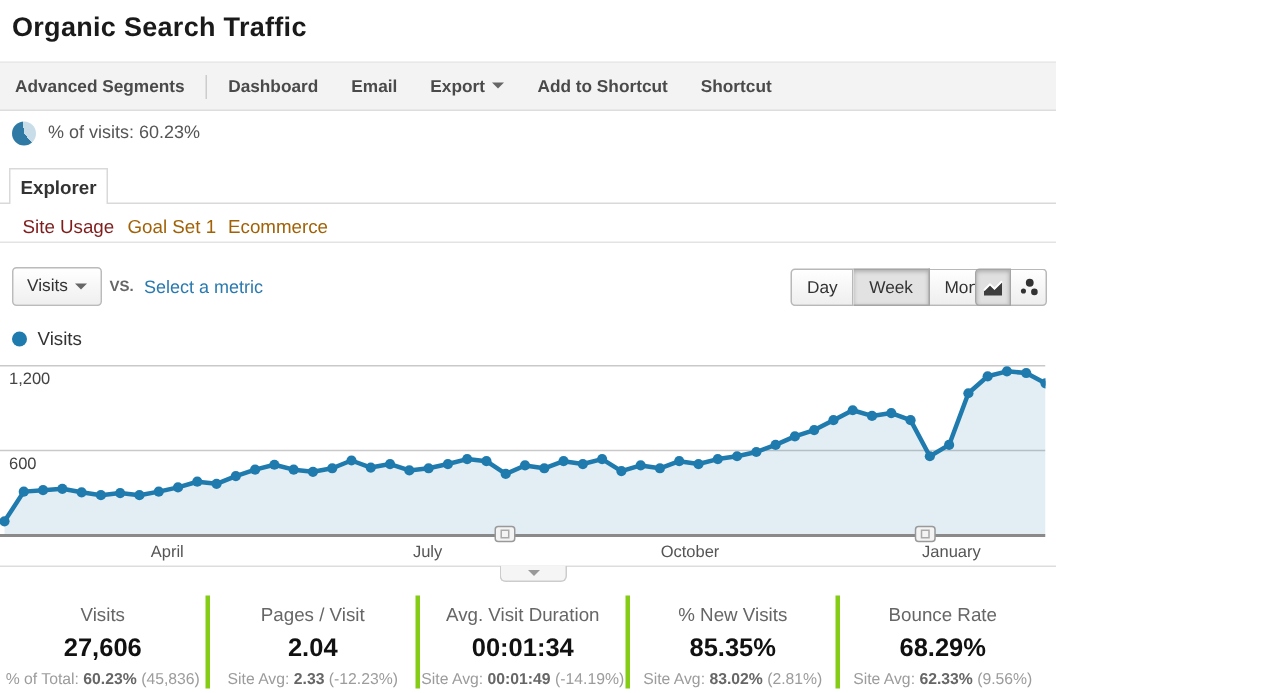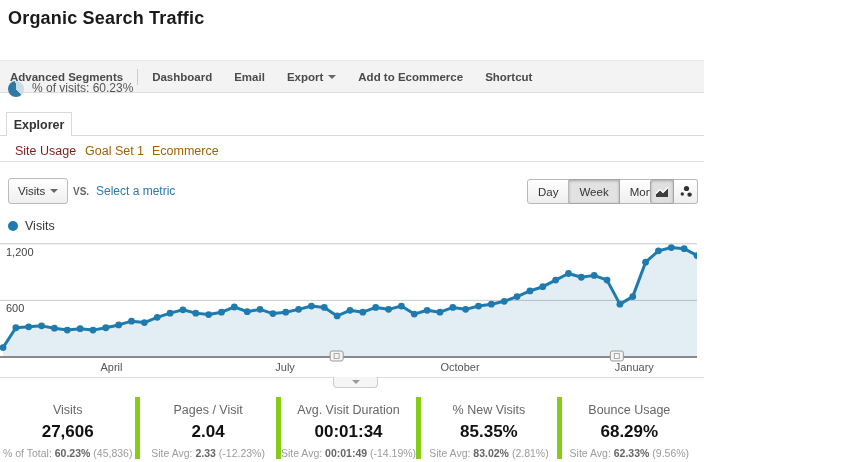--- a/index.html
+++ b/index.html
@@ -3,21 +3,21 @@
 <meta charset="utf-8">
 <style>
   * { box-sizing: border-box; }
   html,body { margin:0; padding:0; background:#fff; }
   body { font-family:"Liberation Sans", sans-serif; }
   #app { position:relative; width:848px; height:462px; background:#fff; overflow:hidden; }
 
   .page-title { position:absolute; left:8px; top:8px; font-size:18px; font-weight:bold; color:#1a1a1a; letter-spacing:.2px; }
 
   .toolbar { position:absolute; left:0; top:41px; width:704px; height:33px; background:#f3f3f3;
-             border-top:1px solid #e8e8e8; border-bottom:1px solid #ddd; display:flex; align-items:center; padding-left:10px;margin-top:19px; }
+             border-top:1px solid #e8e8e8; border-bottom:1px solid #ddd; display:flex; align-items:center; padding-left:10px; }
   .tb-item { font-size:11.5px; font-weight:bold; color:#4a4a4a; cursor:pointer; white-space:nowrap; }
   .tb-sep { width:1px; height:16px; background:#ccc; margin:0 14px 0 14px; }
   .tb-gap { margin-right:22px; }
   .caret { display:inline-block; width:0; height:0; border-left:4px solid transparent; border-right:4px solid transparent;
            border-top:4px solid #666; margin-left:5px; vertical-align:middle; }
 
   .ratio-row { position:absolute; left:8px; top:81px; display:flex; align-items:flex-start; }
   .pie-icon { width:16px; height:16px; border-radius:50%;
               background:conic-gradient(from 140deg, #2e7aa5 0 215deg, #c9dde9 215deg 360deg); margin-right:8px; }
   .ratio-label { font-size:12px; color:#555; }
@@ -58,40 +58,40 @@
 
   .chart-wrap { position:absolute; left:0; top:240px; width:697px; height:135px; }
   .chart-bottom-line { position:absolute; left:0; top:377px; width:704px; height:1px; background:#ddd; }
   .collapse-tab { position:absolute; left:333px; top:377px; width:45px; height:11px; background:#f5f5f5;
                   border:1px solid #ccc; border-top:none; border-radius:0 0 4px 4px; display:flex; align-items:center;
                   justify-content:center; cursor:pointer; }
   .collapse-tab .tri { width:0; height:0; border-left:4px solid transparent; border-right:4px solid transparent; border-top:4px solid #999; }
 
   .metrics { position:absolute; left:0; top:397px; width:697px; display:flex; }
   .metric-col { flex:1; text-align:center; padding-top:6px; height:62px; }
-  .metric-col + .metric-col { border-left:5px solid #84cc16; }
+  .metric-col + .metric-col { border-left:3px solid #84cc16; }
   .metric-label { font-size:12.5px; color:#666; }
   .metric-value { font-size:17px; font-weight:bold; color:#111; margin-top:5px; }
   .metric-sub { font-size:10.5px; color:#9c9c9c; margin-top:5px; white-space:nowrap; }
   .metric-sub b { color:#666; }
 </style>
 </head>
 <body>
 
 <div id="app">
 
   <div class="page-title">Organic Search Traffic</div>
 
   <div class="toolbar">
     <span class="tb-item">Advanced Segments</span>
     <span class="tb-sep"></span>
     <span class="tb-item tb-gap">Dashboard</span>
     <span class="tb-item tb-gap">Email</span>
     <span class="tb-item tb-gap"><span>Export</span><span class="caret"></span></span>
-    <span class="tb-item tb-gap">Add to Ecommerce</span>
+    <span class="tb-item tb-gap">Add to Shortcut</span>
     <span class="tb-item">Shortcut</span>
   </div>
 
   <div class="ratio-row">
     <span class="pie-icon"></span>
     <span class="ratio-label">% of visits: 60.23%</span>
   </div>
 
   <div class="tab-line"></div>
   <div class="explorer-tab">Explorer</div>
@@ -236,19 +236,19 @@
         <div class="metric-label">Avg. Visit Duration</div>
         <div class="metric-value">00:01:34</div>
         <div class="metric-sub">Site Avg: <b>00:01:49</b> (-14.19%)</div>
       </div>
       <div class="metric-col">
         <div class="metric-label">% New Visits</div>
         <div class="metric-value">85.35%</div>
         <div class="metric-sub">Site Avg: <b>83.02%</b> (2.81%)</div>
       </div>
       <div class="metric-col">
-        <div class="metric-label">Bounce Usage</div>
+        <div class="metric-label">Bounce Rate</div>
         <div class="metric-value">68.29%</div>
         <div class="metric-sub">Site Avg: <b>62.33%</b> (9.56%)</div>
       </div>
     </div>
 
 </div>
 
 </body></html>

